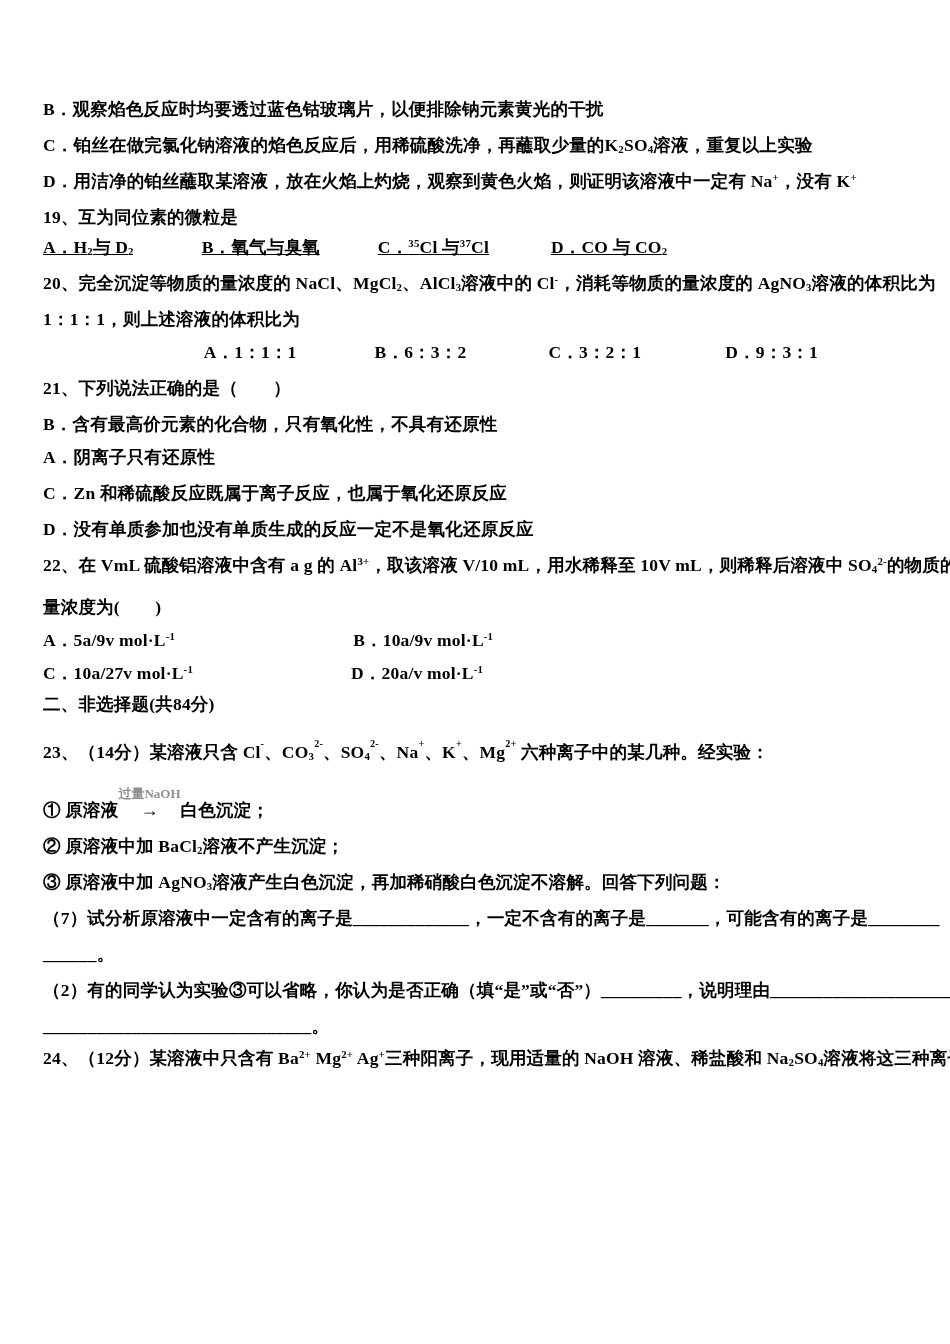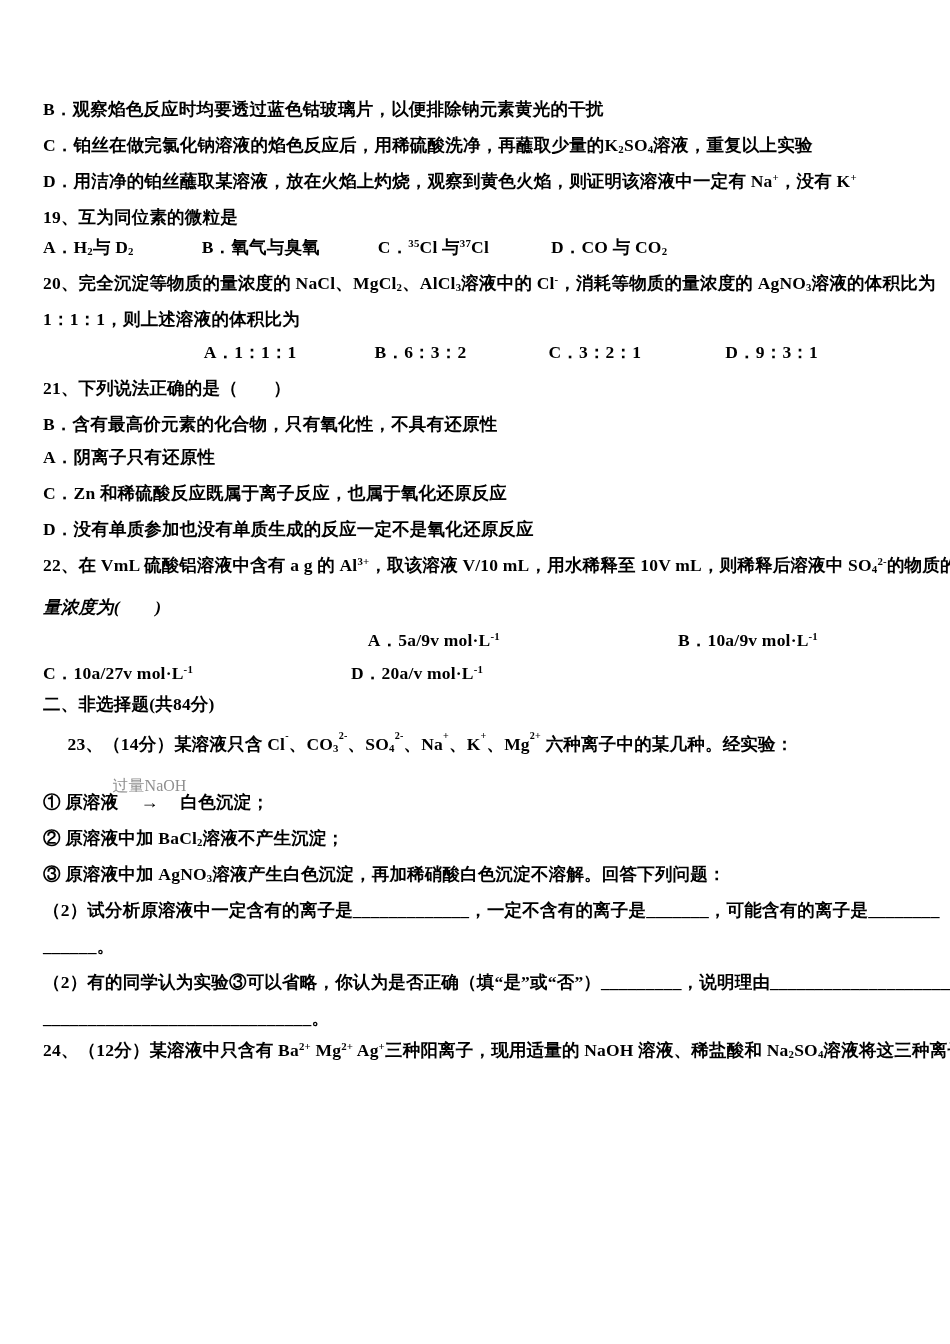--- a/index.html
+++ b/index.html
@@ -27,50 +27,50 @@
   .line sup{font-size:62%;vertical-align:0.52em;line-height:0;}
   .line sup.hi{font-size:58%;vertical-align:1.05em;line-height:0;}
   .gap{display:inline-block;height:1px;}
   .rxn-arrow{
     position:relative;display:inline-block;
     padding:0 22px;
   }
   .rxn-label{
     position:absolute;left:50%;bottom:16px;
     transform:translateX(-50%);
-    font-size:16px;font-weight:normal;
+    font-size:13px;font-weight:bold;
     color:#8f8f8f;white-space:nowrap;
     letter-spacing:0;
   }
   .rxn-glyph{font-size:18px;}
 </style>
 </head>
 <body>
 
 <div class="page">
     <div class="line">B．观察焰色反应时均要透过蓝色钴玻璃片，以便排除钠元素黄光的干扰</div>
     <div class="line">C．铂丝在做完氯化钠溶液的焰色反应后，用稀硫酸洗净，再蘸取少量的K<sub>2</sub>SO<sub>4</sub>溶液，重复以上实验</div>
     <div class="line">D．用洁净的铂丝蘸取某溶液，放在火焰上灼烧，观察到黄色火焰，则证明该溶液中一定有 Na<sup>+</sup>，没有 K<sup>+</sup></div>
     <div class="line">19、互为同位素的微粒是</div>
-    <div class="line" style="margin-top: -6px;">A．H<sub>2</sub>与 D<sub>2</sub><span class="gap" style="width: 68px;"></span>B．氧气与臭氧<span class="gap" style="width: 58px;"></span>C．<sup>35</sup>Cl 与<sup>37</sup>Cl<span class="gap" style="width: 62px;"></span>D．CO 与 CO<sub>2</sub></div>
+    <div class="line" style="margin-top: -6px; text-decoration: underline;">A．H<sub>2</sub>与 D<sub>2</sub><span class="gap" style="width: 68px;"></span>B．氧气与臭氧<span class="gap" style="width: 58px;"></span>C．<sup>35</sup>Cl 与<sup>37</sup>Cl<span class="gap" style="width: 62px;"></span>D．CO 与 CO<sub>2</sub></div>
     <div class="line">20、完全沉淀等物质的量浓度的 NaCl、MgCl<sub>2</sub>、AlCl<sub>3</sub>溶液中的 Cl<sup>-</sup>，消耗等物质的量浓度的 AgNO<sub>3</sub>溶液的体积比为</div>
     <div class="line">1：1：1，则上述溶液的体积比为</div>
     <div class="line" style="margin-top: -3px; text-align: right;">A．1：1：1<span class="gap" style="width: 78px;"></span>B．6：3：2<span class="gap" style="width: 82px;"></span>C．3：2：1<span class="gap" style="width: 84px;"></span>D．9：3：1</div>
     <div class="line">21、下列说法正确的是（　　）</div>
     <div class="line">B．含有最高价元素的化合物，只有氧化性，不具有还原性</div>
     <div class="line" style="margin-top: -3px;">A．阴离子只有还原性</div>
     <div class="line">C．Zn 和稀硫酸反应既属于离子反应，也属于氧化还原反应</div>
     <div class="line">D．没有单质参加也没有单质生成的反应一定不是氧化还原反应</div>
     <div class="line">22、在 VmL 硫酸铝溶液中含有 a g 的 Al<sup>3+</sup>，取该溶液 V/10 mL，用水稀释至 10V mL，则稀释后溶液中 SO<sub>4</sub><sup>2-</sup>的物质的</div>
-    <div class="line" style="margin-top: 16px; font-style: italic;">量浓度为(　　)</div>
-    <div class="line" style="margin-top: -3px; text-align: right;">A．5a/9v mol·L<sup>-1</sup><span class="gap" style="width: 178px;"></span>B．10a/9v mol·L<sup>-1</sup></div>
+    <div class="line" style="margin-top: 16px;">量浓度为(　　)</div>
+    <div class="line" style="margin-top: -3px;">A．5a/9v mol·L<sup>-1</sup><span class="gap" style="width: 178px;"></span>B．10a/9v mol·L<sup>-1</sup></div>
     <div class="line" style="margin-top: -3px;">C．10a/27v mol·L<sup>-1</sup><span class="gap" style="width: 158px;"></span>D．20a/v mol·L<sup>-1</sup></div>
     <div class="line" style="margin-top: -5px;">二、非选择题(共84分)</div>
-    <div class="line" style="margin-top: 14px; text-align: center;">23、（14分）某溶液只含 Cl<sup class="hi">-</sup>、CO<sub>3</sub><sup class="hi">2-</sup>、SO<sub>4</sub><sup class="hi">2-</sup>、Na<sup class="hi">+</sup>、K<sup class="hi">+</sup>、Mg<sup class="hi">2+</sup> 六种离子中的某几种。经实验：</div>
+    <div class="line" style="margin-top: 22px;">23、（14分）某溶液只含 Cl<sup class="hi">-</sup>、CO<sub>3</sub><sup class="hi">2-</sup>、SO<sub>4</sub><sup class="hi">2-</sup>、Na<sup class="hi">+</sup>、K<sup class="hi">+</sup>、Mg<sup class="hi">2+</sup> 六种离子中的某几种。经实验：</div>
     <div class="line" style="margin-top: 32px;">① 原溶液<span class="rxn-arrow"><span class="rxn-label">过量NaOH</span><span class="rxn-glyph">→</span></span>白色沉淀；</div>
     <div class="line" style="margin-top: 0;">② 原溶液中加 BaCl<sub>2</sub>溶液不产生沉淀；</div>
     <div class="line">③ 原溶液中加 AgNO<sub>3</sub>溶液产生白色沉淀，再加稀硝酸白色沉淀不溶解。回答下列问题：</div>
-    <div class="line">（2）试分析原溶液中一定含有的离子是_____________，一定不含有的离子是_______，可能含有的离子是________</div>
+    <div class="line">（7）试分析原溶液中一定含有的离子是_____________，一定不含有的离子是_______，可能含有的离子是________</div>
     <div class="line" style="margin-top: 4px;">______。</div>
     <div class="line">（2）有的同学认为实验③可以省略，你认为是否正确（填“是”或“否”）_________，说明理由_____________________</div>
     <div class="line" style="margin-top: 4px;">______________________________。</div>
     <div class="line" style="margin-top: -4px;">24、（12分）某溶液中只含有 Ba<sup>2+</sup> Mg<sup>2+</sup> Ag<sup>+</sup>三种阳离子，现用适量的 NaOH 溶液、稀盐酸和 Na<sub>2</sub>SO<sub>4</sub>溶液将这三种离子</div>
   </div>
 
 </body></html>

